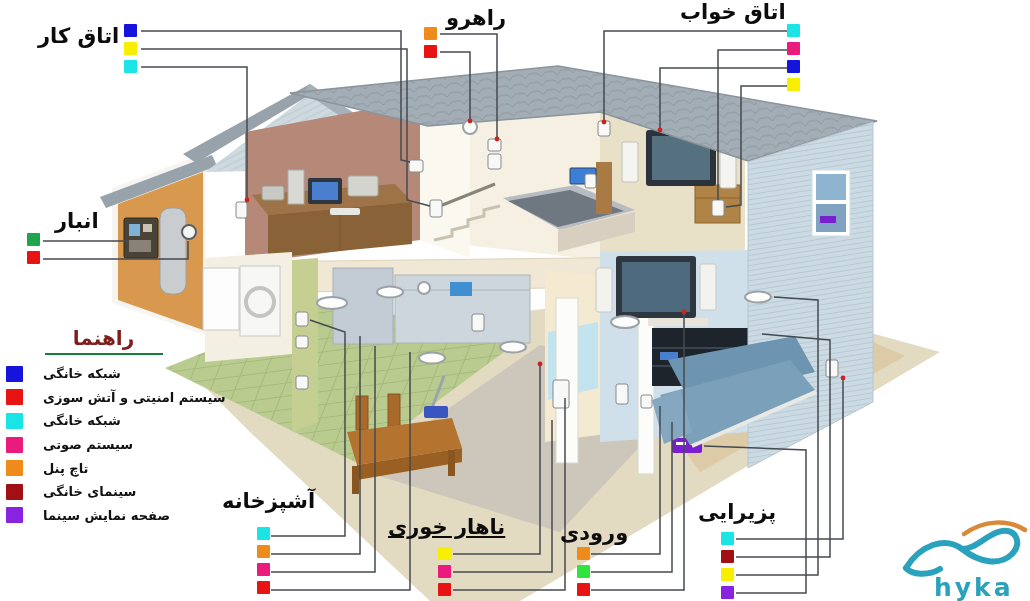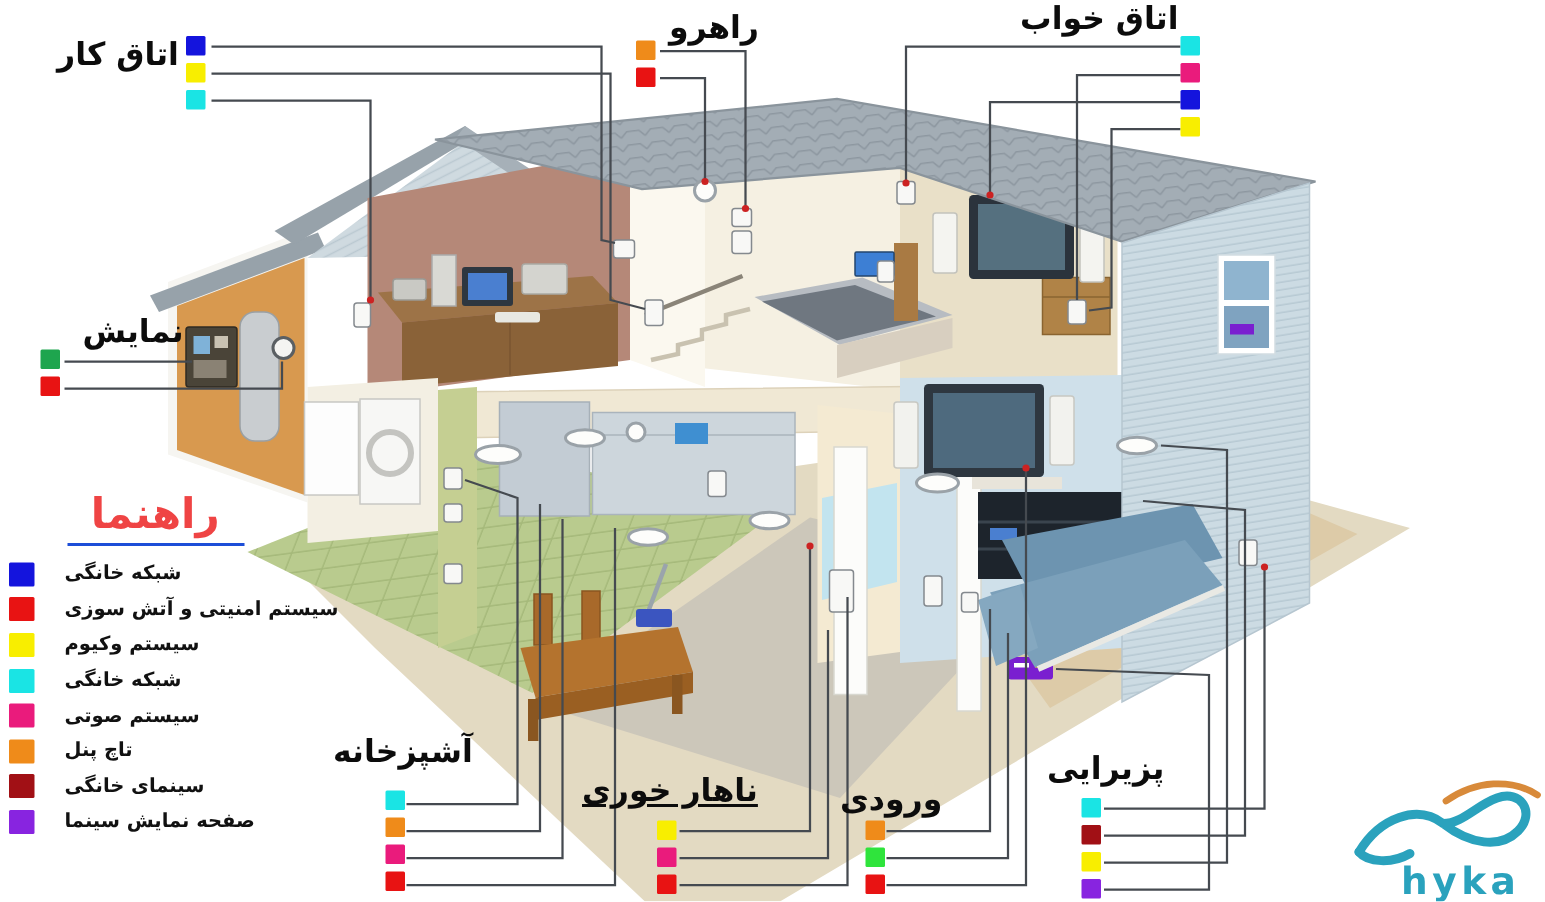--- a/index.html
+++ b/index.html
@@ -16,21 +16,21 @@
   #room-hall  .room-label{left:446px;top:6px;}   #room-hall  .dots{left:424px;top:27px;}
   #room-bed   .room-label{left:680px;top:0px;}   #room-bed   .dots{left:787px;top:24px;}
   #room-store .room-label{left:55px;top:209px;}  #room-store .dots{left:27px;top:233px;}
   #room-kitchen .room-label{left:222px;top:489px;} #room-kitchen .dots{left:257px;top:527px;}
   #room-dining  .room-label{left:388px;top:515px;text-decoration:underline;} #room-dining  .dots{left:438px;top:547px;}
   #room-entry   .room-label{left:560px;top:521px;} #room-entry   .dots{left:577px;top:547px;}
   #room-living  .room-label{left:698px;top:500px;} #room-living  .dots{left:721px;top:532px;}
   
   .legend{position:absolute;left:6px;top:326px;width:195px;}
   .legend-title{display:block;width:118px;margin:0 auto 7px auto;text-align:center;direction:rtl;
-                font-weight:800;font-size:28px;color:#ef4444;border-bottom:2px solid #1d4ed8;
+                font-weight:800;font-size:20px;color:#7f1d1d;border-bottom:2px solid #15803d;
                 padding-bottom:3px;}
   .lg-row{display:flex;align-items:center;height:23.6px;gap:12px;}
   .lg-sw{flex:0 0 17px;width:17px;height:16px;margin-right:8px;border-radius:1px;}
   .lg-lb{direction:rtl;font-weight:700;font-size:13px;color:#111;white-space:nowrap;}
 </style>
 </head>
 <body>
 
 <div class="canvas">
 
@@ -263,21 +263,21 @@
   <div class="room" id="room-bed">
     <span class="room-label">اتاق خواب</span>
     <span class="dots">
         <span class="dot" style="background: rgb(26, 228, 228);"></span>
         <span class="dot" style="background: rgb(234, 27, 124);"></span>
         <span class="dot" style="background: rgb(20, 20, 221);"></span>
         <span class="dot" style="background: rgb(248, 238, 0);"></span>
       </span>
   </div>
   <div class="room" id="room-store">
-    <span class="room-label">نمایش</span>
+    <span class="room-label">انبار</span>
     <span class="dots">
         <span class="dot" style="background: rgb(30, 165, 78);"></span>
         <span class="dot" style="background: rgb(232, 19, 19);"></span>
       </span>
   </div>
   <div class="room" id="room-kitchen">
     <span class="room-label">آشپزخانه</span>
     <span class="dots">
         <span class="dot" style="background: rgb(26, 228, 228);"></span>
         <span class="dot" style="background: rgb(239, 139, 26);"></span>
@@ -316,24 +316,20 @@
     <div>
         <div class="lg-row">
           <span class="lg-sw" style="background: rgb(20, 20, 221);"></span>
           <span class="lg-lb">شبکه خانگی</span>
         </div>
         <div class="lg-row">
           <span class="lg-sw" style="background: rgb(232, 19, 19);"></span>
           <span class="lg-lb">سیستم امنیتی و آتش سوزی</span>
         </div>
         <div class="lg-row">
-          <span class="lg-sw" style="background: rgb(248, 238, 0);"></span>
-          <span class="lg-lb">سیستم وکیوم</span>
-        </div>
-        <div class="lg-row">
           <span class="lg-sw" style="background: rgb(26, 228, 228);"></span>
           <span class="lg-lb">شبکه خانگی</span>
         </div>
         <div class="lg-row">
           <span class="lg-sw" style="background: rgb(234, 27, 124);"></span>
           <span class="lg-lb">سیستم صوتی</span>
         </div>
         <div class="lg-row">
           <span class="lg-sw" style="background: rgb(239, 139, 26);"></span>
           <span class="lg-lb">تاچ پنل</span>

